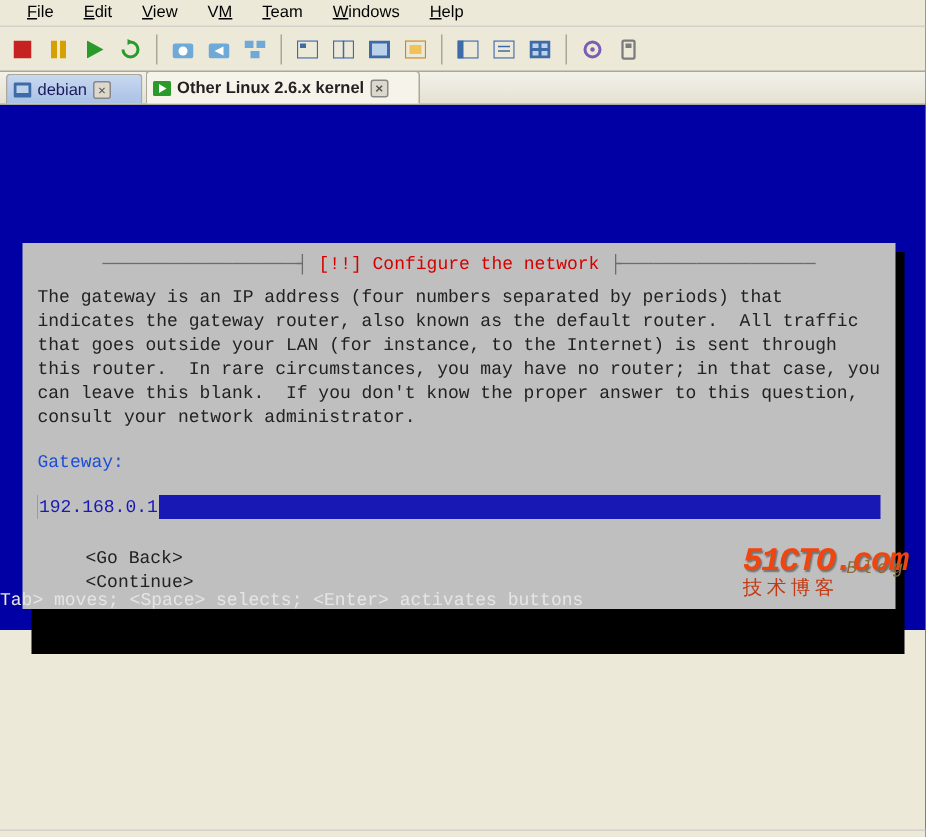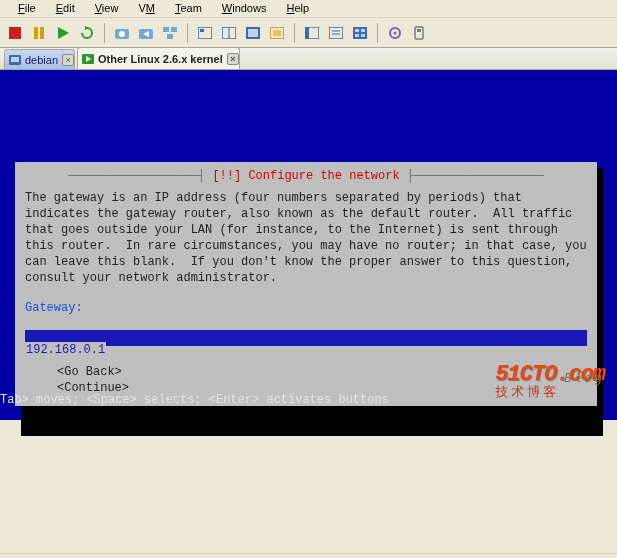--- a/index.html
+++ b/index.html
@@ -49,21 +49,21 @@
     height: 22px;
     display: flex;
     align-items: flex-end;
     padding-left: 4px;
     border-bottom: 1px solid #aca899;
   }
   .tab {
     display: flex;
     align-items: center;
     height: 20px;
-    padding: 0 0 0 4px;
+    padding: 0 20px 0 4px;
     border: 1px solid #aca899;
     border-bottom: none;
     border-radius: 3px 3px 0 0;
     margin-right: 2px;
     font-size: 11px;
     gap: 4px;
   }
   .tab.inactive {
     background: linear-gradient(#c8d8ef, #a9c1e6);
     color: #1a1a5a;
@@ -136,21 +136,20 @@
   }
   .input-value {
     background: #bfbfbf;
     color: #1818b5;
     padding: 0 1px;
     font-family: inherit;
     font-size: inherit;
     border: none;
     outline: none;
     height: 16px;
-    margin-top: 12px;
   }
   .dialog-buttons {
     display: flex;
     justify-content: space-between;
     color: #222;
     padding: 0 28px 0 32px;
     flex-direction: column;
   }
   .btn-tui { cursor: default; }
   .footer-hint {

